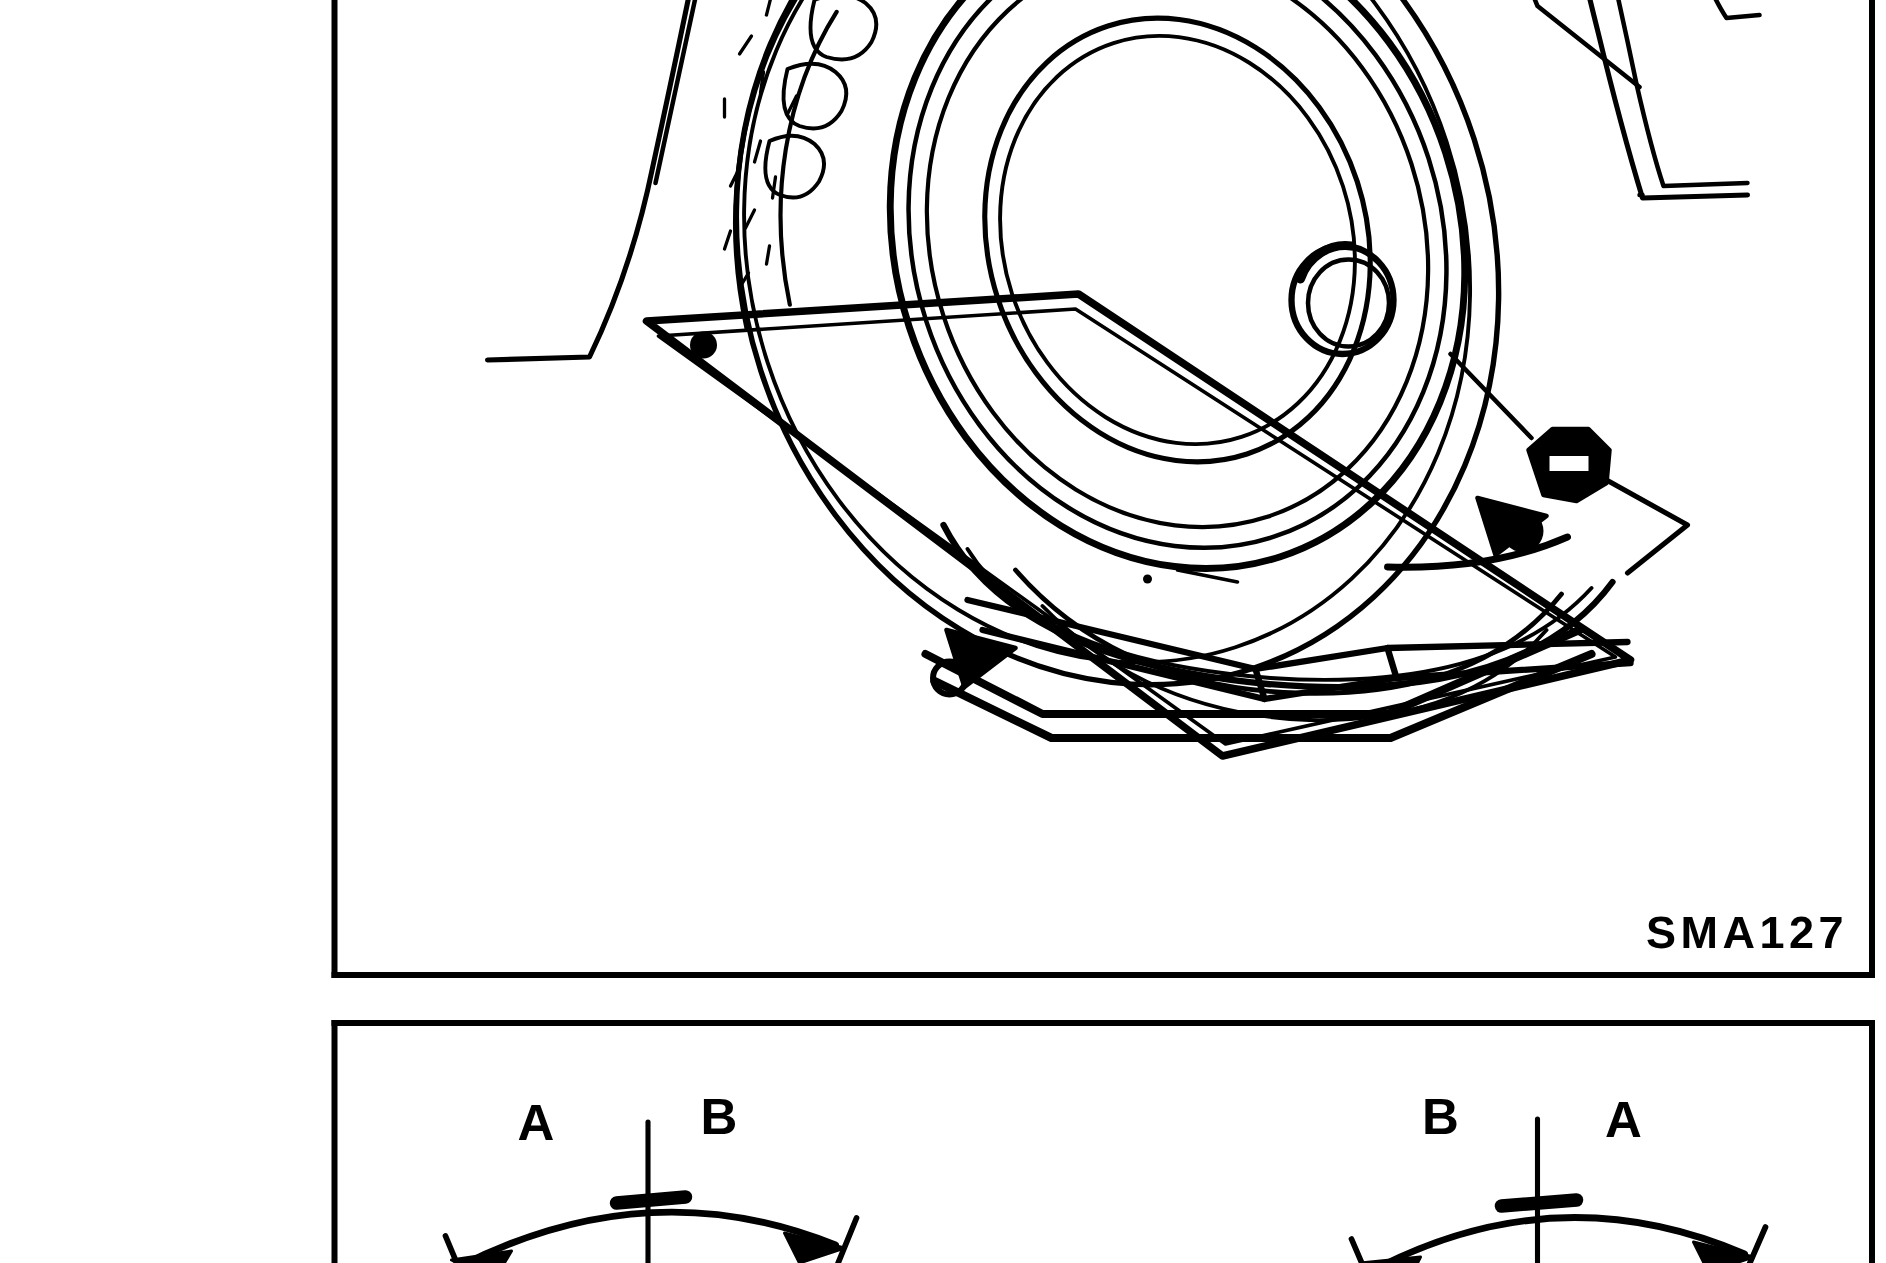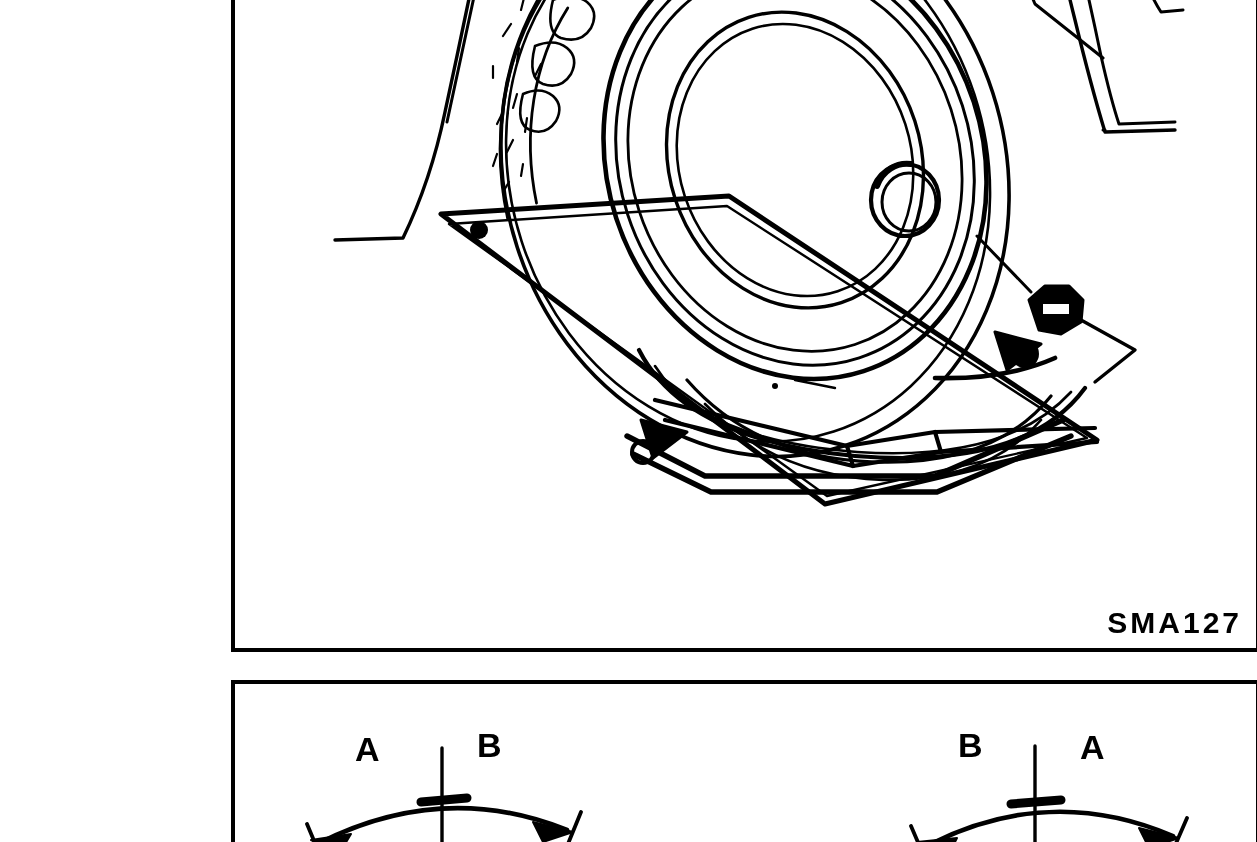--- a/index.html
+++ b/index.html
@@ -11,21 +11,21 @@
   body {
     width: 1257px;
     height: 842px;
     position: relative;
     overflow: hidden;
     font-family: "Liberation Sans", sans-serif;
     color: #000000;
   }
   .page {
     position: absolute;
-    left: 13px; top: 0;
+    left: 3px; top: 0;
     width: 1012px;
     height: 842px;
     background: #ffffff;
   }
   
   .panel {
     position: absolute;
     box-sizing: border-box;
     border: 4px solid #000000;
     background: #ffffff;

